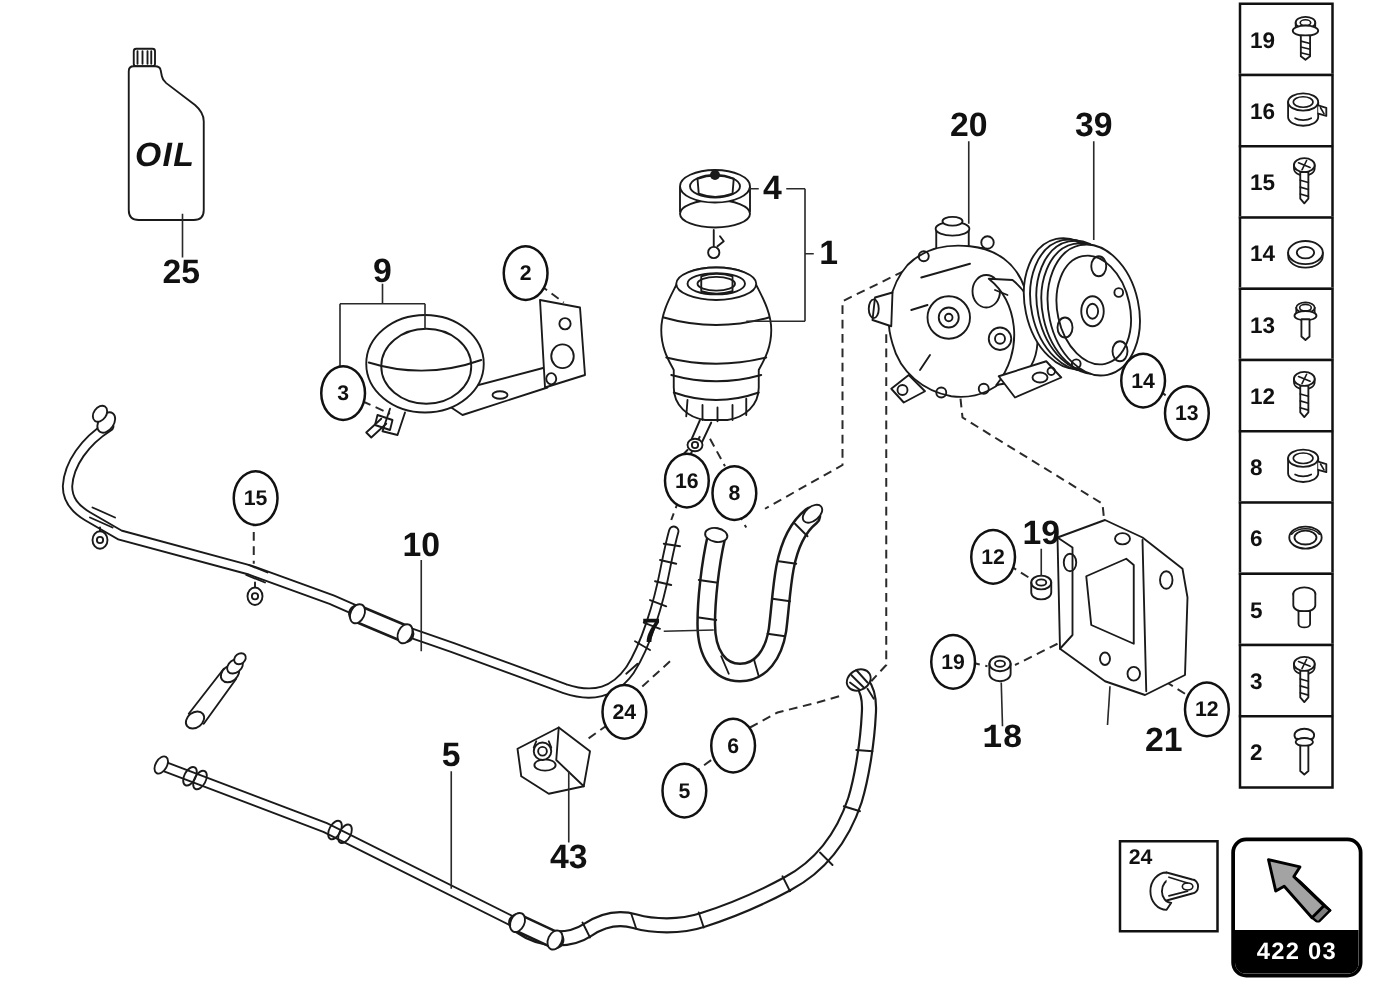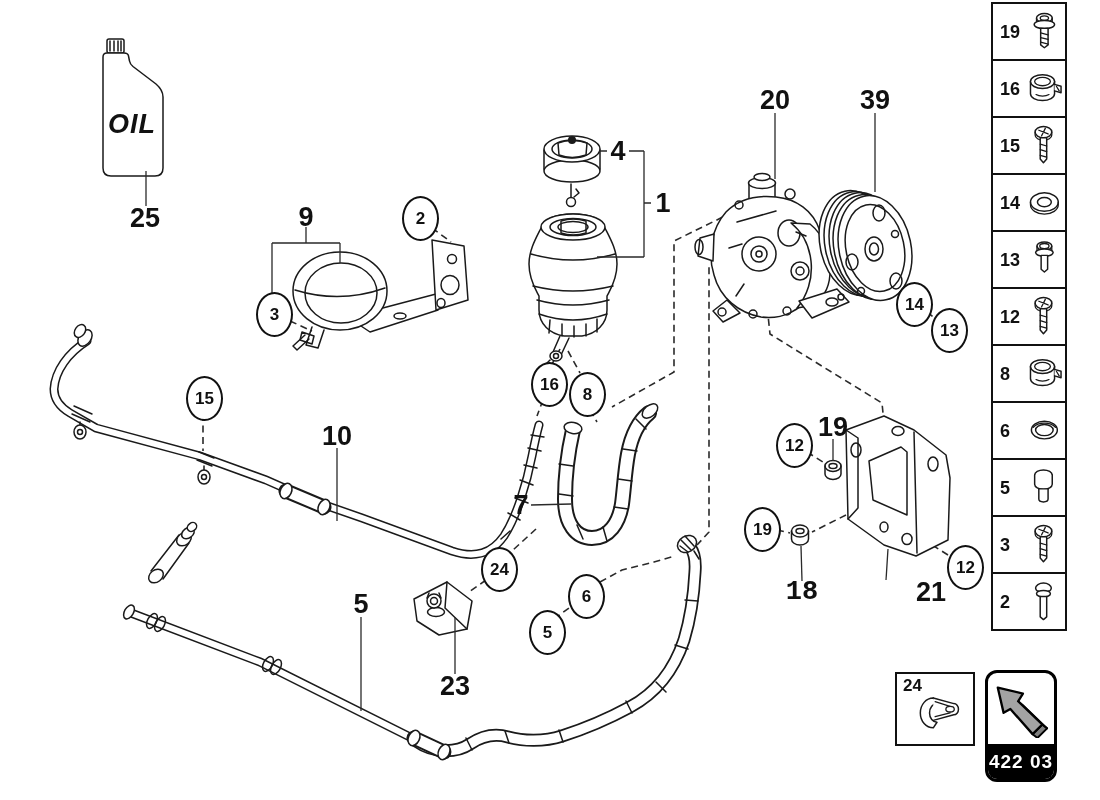--- a/index.html
+++ b/index.html
@@ -35,21 +35,21 @@
   .cell .num{font-weight:bold;font-size:18px;padding-left:7px;width:25px;line-height:1;}
   .cell svg{width:42px;height:50px;display:block;}
   .icon-ln{stroke:#1a1a1a;fill:#fff;stroke-width:1.6;stroke-linecap:round;stroke-linejoin:round;}
   .icon-ln2{stroke:#1a1a1a;fill:none;stroke-width:1.4;stroke-linecap:round;stroke-linejoin:round;}
 
   .inset24{position:absolute;left:895px;top:672px;width:80px;height:74px;border:2px solid #111;
            box-sizing:border-box;background:#fff;z-index:6;cursor:pointer;}
   .inset24 .num{position:absolute;left:6px;top:3px;font-weight:bold;font-size:17px;line-height:1;}
   .inset24 svg{position:absolute;left:12px;top:16px;}
 
-  .codebox{position:absolute;left:985px;top:670px;width:72px;height:112px;border:3px solid #000;
+  .codebox{position:absolute;left:985px;top:670px;width:105px;height:112px;border:3px solid #000;
            border-radius:12px;box-sizing:border-box;background:#fff;overflow:hidden;z-index:6;cursor:pointer;}
   .codebox .arrowarea{height:71px;display:flex;align-items:center;justify-content:center;}
   .codebox .bar{height:35px;background:#000;color:#fff;display:flex;align-items:center;
                 justify-content:center;font-weight:bold;font-size:19px;letter-spacing:1px;}
 </style>
 </head>
 <body>
 
 <div class="stage">
 
@@ -341,21 +341,21 @@
 <div class="plabel" style="left:618px;top:151px;">4</div>
 <div class="plabel" style="left:663px;top:203px;">1</div>
 <div class="plabel" style="left:775px;top:100px;">20</div>
 <div class="plabel" style="left:875px;top:100px;">39</div>
 <div class="plabel" style="left:337px;top:436px;">10</div>
 <div class="plabel" style="left:521px;top:505px;">7</div>
 <div class="plabel" style="left:833px;top:427px;">19</div>
 <div class="plabel" style="left:802px;top:592px;font-family:Liberation Mono, monospace;">18</div>
 <div class="plabel" style="left:886px;top:592px;margin-left:45px;">21</div>
 <div class="plabel" style="left:361px;top:604px;">5</div>
-<div class="plabel" style="left:455px;top:686px;">23</div>
+<div class="plabel" style="left:455px;top:686px;">43</div>
 
 <div class="sidebar">
   <div class="cell">
     <span class="num">19</span>
     <svg viewBox="0 0 44 48">
           <use href="#sym-flange-bolt"></use>
         </svg>
   </div>
   <div class="cell">
     <span class="num">16</span>

